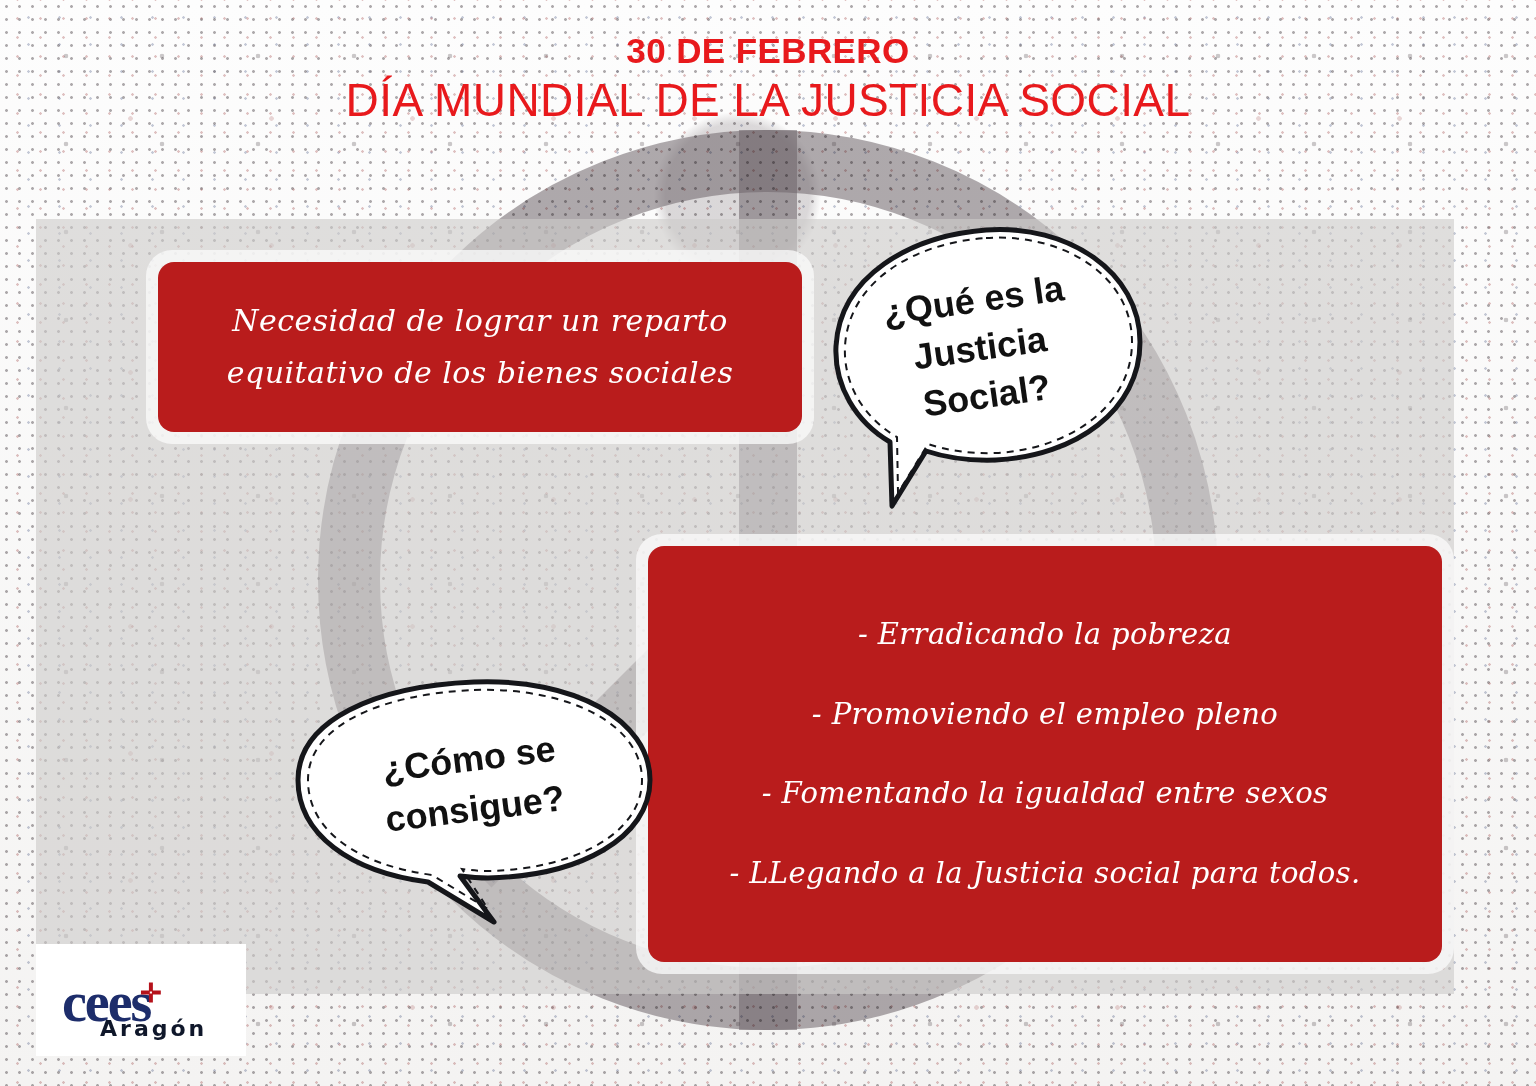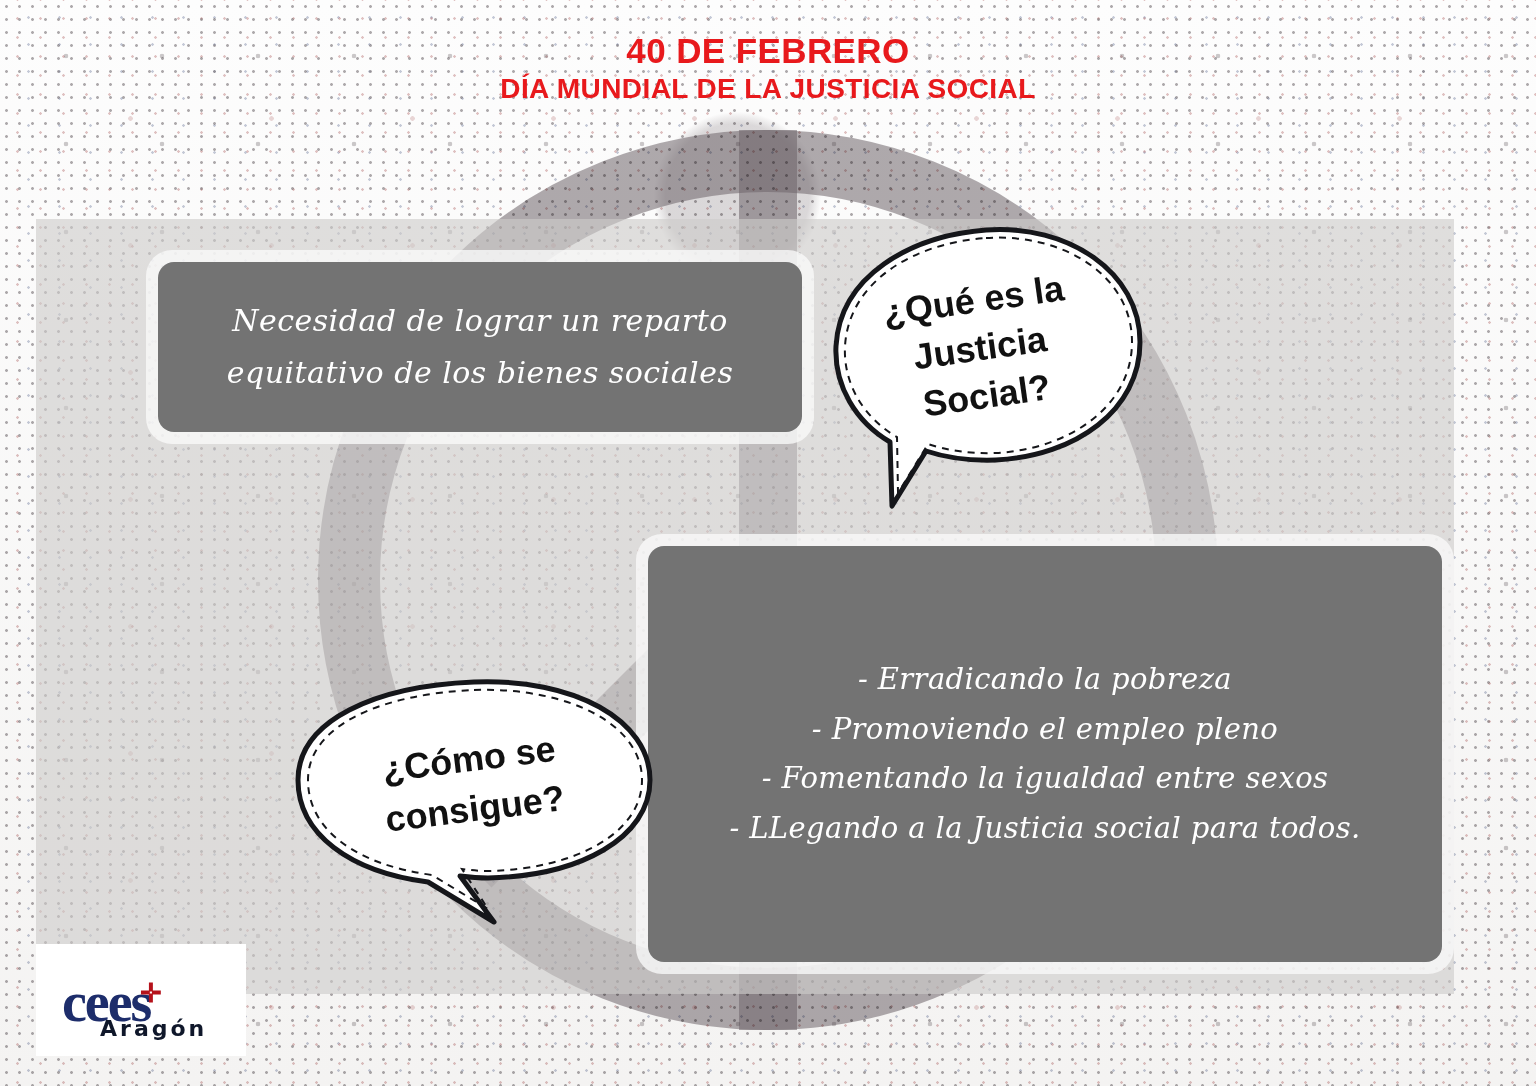--- a/index.html
+++ b/index.html
@@ -113,37 +113,37 @@
   }
   .header .line1 {
     color: #e8191c;
     font-size: 35px;
     font-weight: bold;
     letter-spacing: 0.4px;
     line-height: 1.18;
   }
   .header .line2 {
     color: #e8191c;
-    font-size: 28px;
-    font-weight: bold;
+    font-size: 46px;
+    font-weight: normal;
     letter-spacing: 0.4px;
     line-height: 1.28;
   }
 
   
   .card-outer {
     position: absolute;
     background: rgba(250,250,250,0.78);
     border-radius: 26px;
     padding: 12px;
     box-sizing: border-box;
     z-index: 5;
   }
   .card-inner {
-    background: #737373;
+    background: #b91c1c;
     border-radius: 16px;
     width: 100%;
     height: 100%;
     box-sizing: border-box;
     display: flex;
     flex-direction: column;
     align-items: center;
     justify-content: center;
     color: #ffffff;
   }
@@ -178,21 +178,21 @@
   #card-actions .card-inner {
     padding: 14px 20px;
     justify-content: center;
   }
   #card-actions .item {
     font-size: 29px;
     line-height: 1.5;
     text-align: center;
     letter-spacing: 0.4px;
     white-space: nowrap;
-    margin: 3px 0;
+    margin: 18px 0;
   }
 
   
   .bubble {
     position: absolute;
     z-index: 6;
   }
   .bubble svg {
     display: block;
     overflow: visible;
@@ -292,21 +292,21 @@
       <div class="peace-armL"></div>
       <div class="peace-armR"></div>
     </div>
     <div class="grain"></div>
     <div class="scatter"></div>
   </div>
 
   <div class="panel"></div>
 
   <div class="header">
-    <div class="line1">40 DE FEBRERO</div>
+    <div class="line1">30 DE FEBRERO</div>
     <div class="line2">DÍA MUNDIAL DE LA JUSTICIA SOCIAL</div>
   </div>
 
   <div class="card-outer" id="card-definition">
     <div class="card-inner">
       <div class="txt script">Necesidad de lograr un reparto equitativo de los bienes sociales</div>
     </div>
   </div>
 
   <div class="bubble" id="bubble-what">

